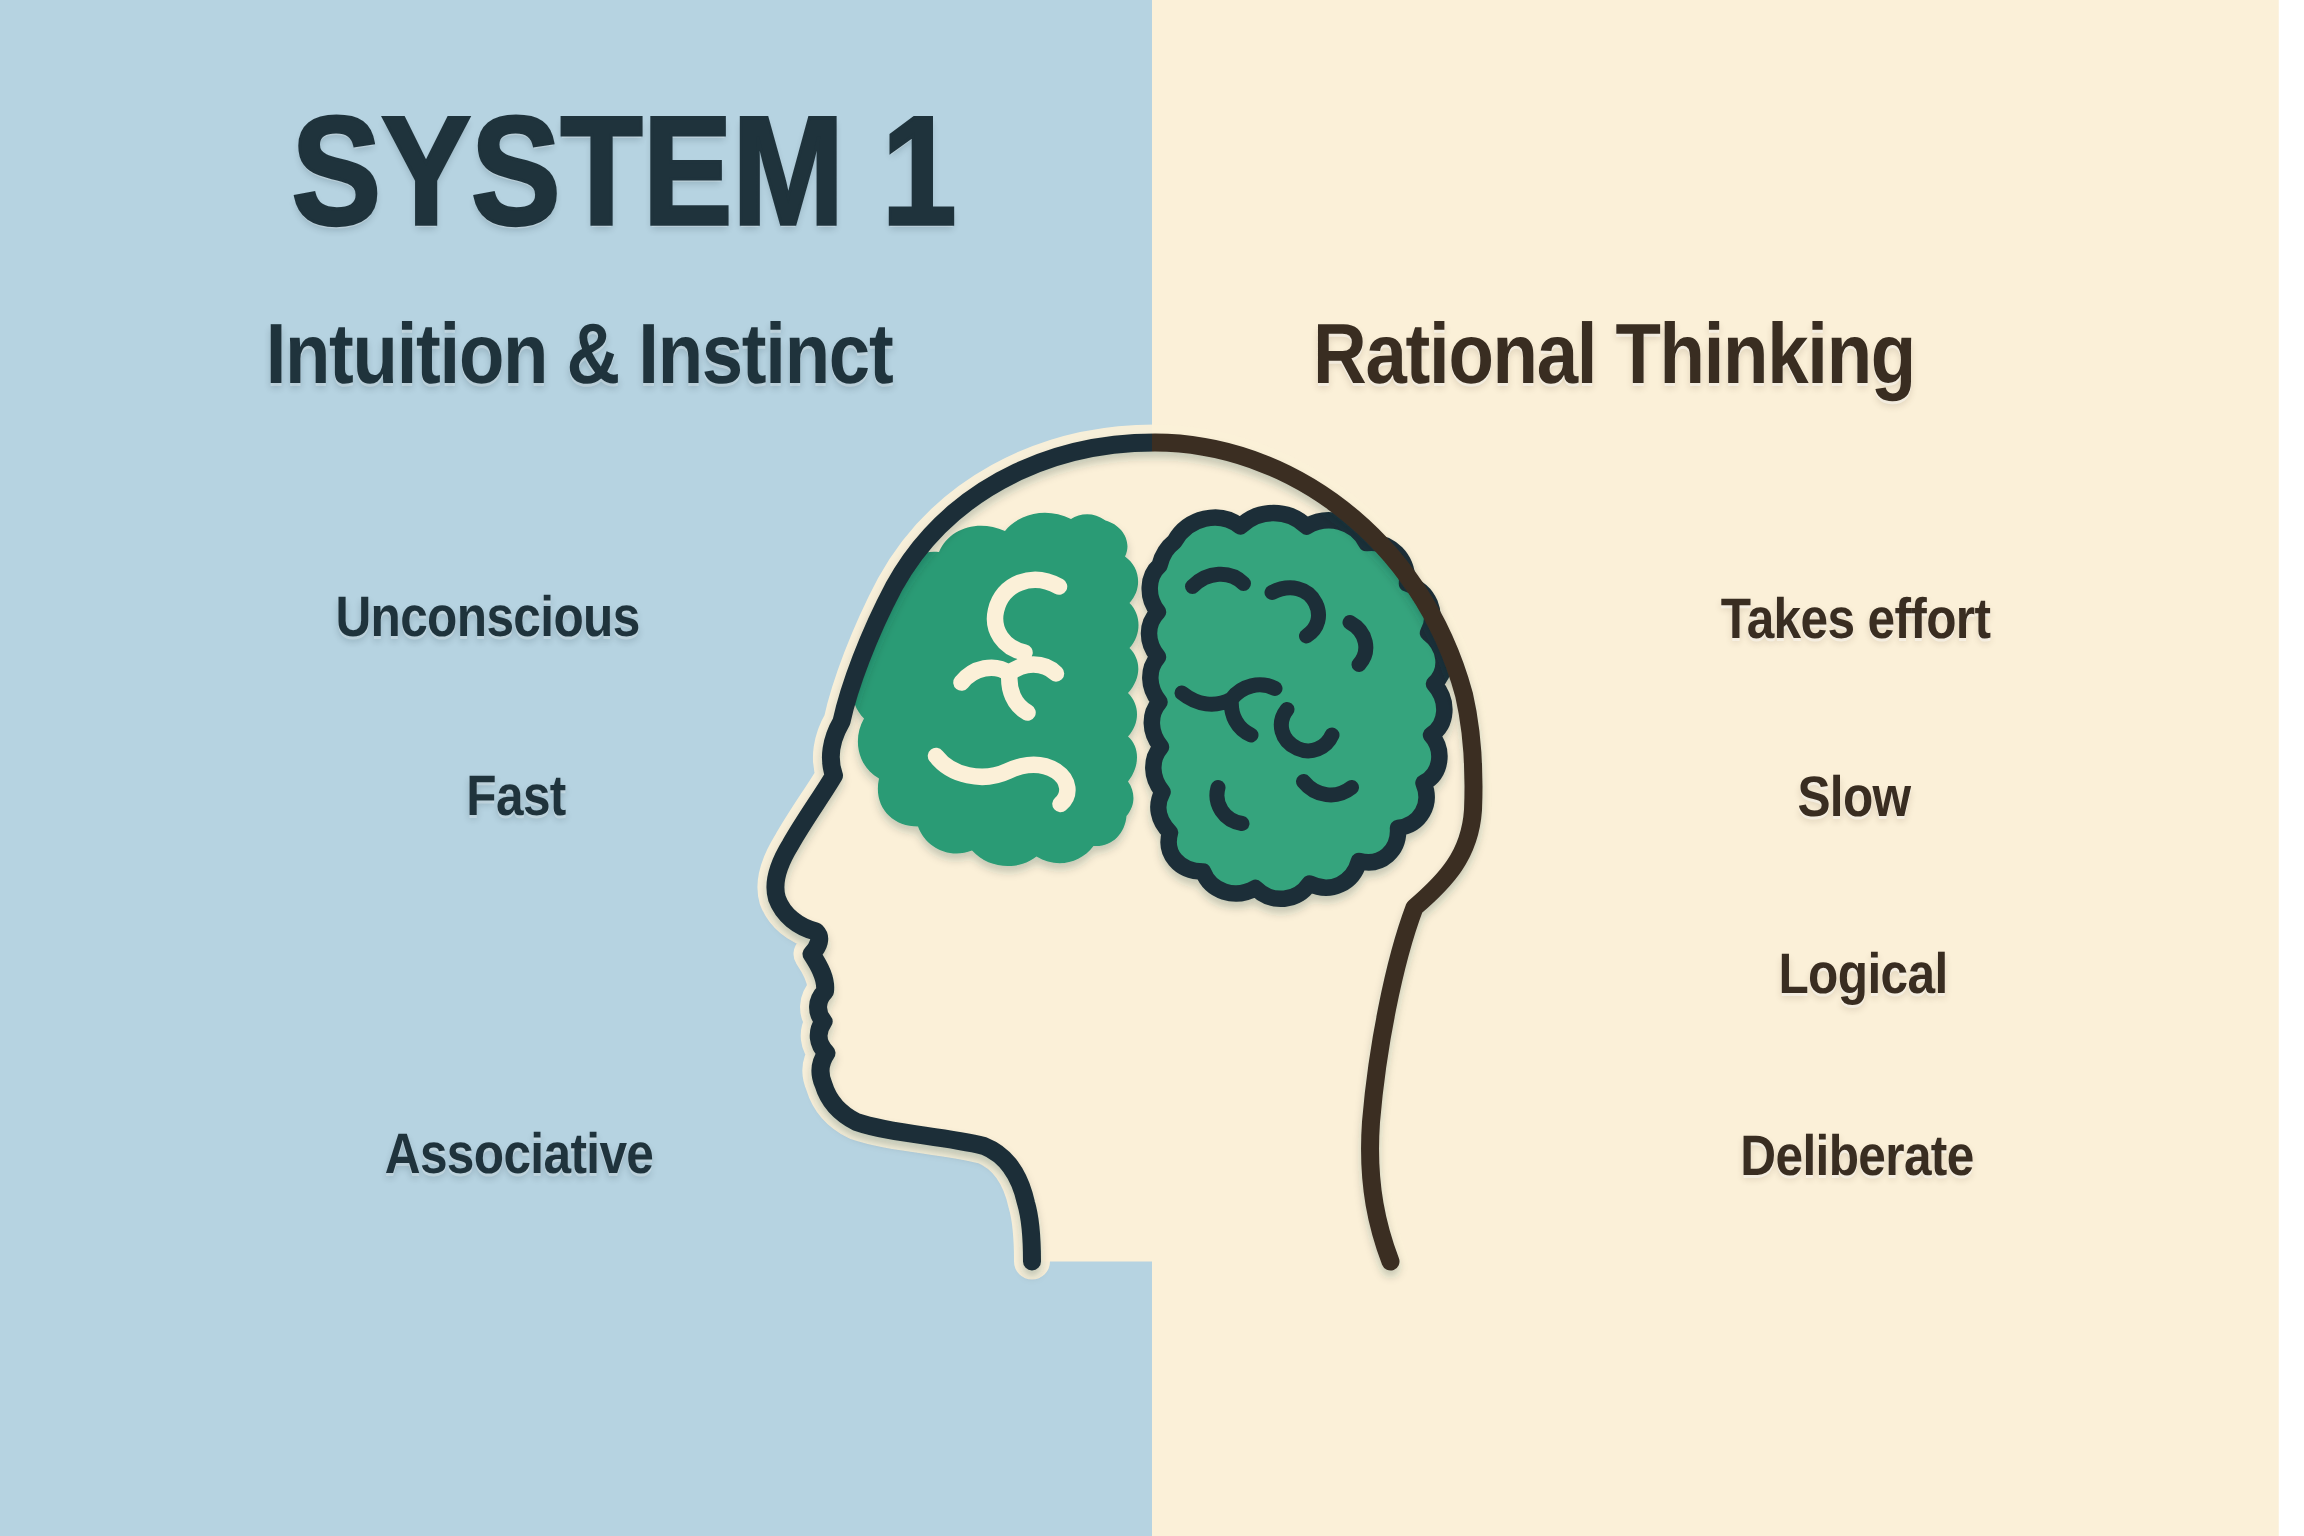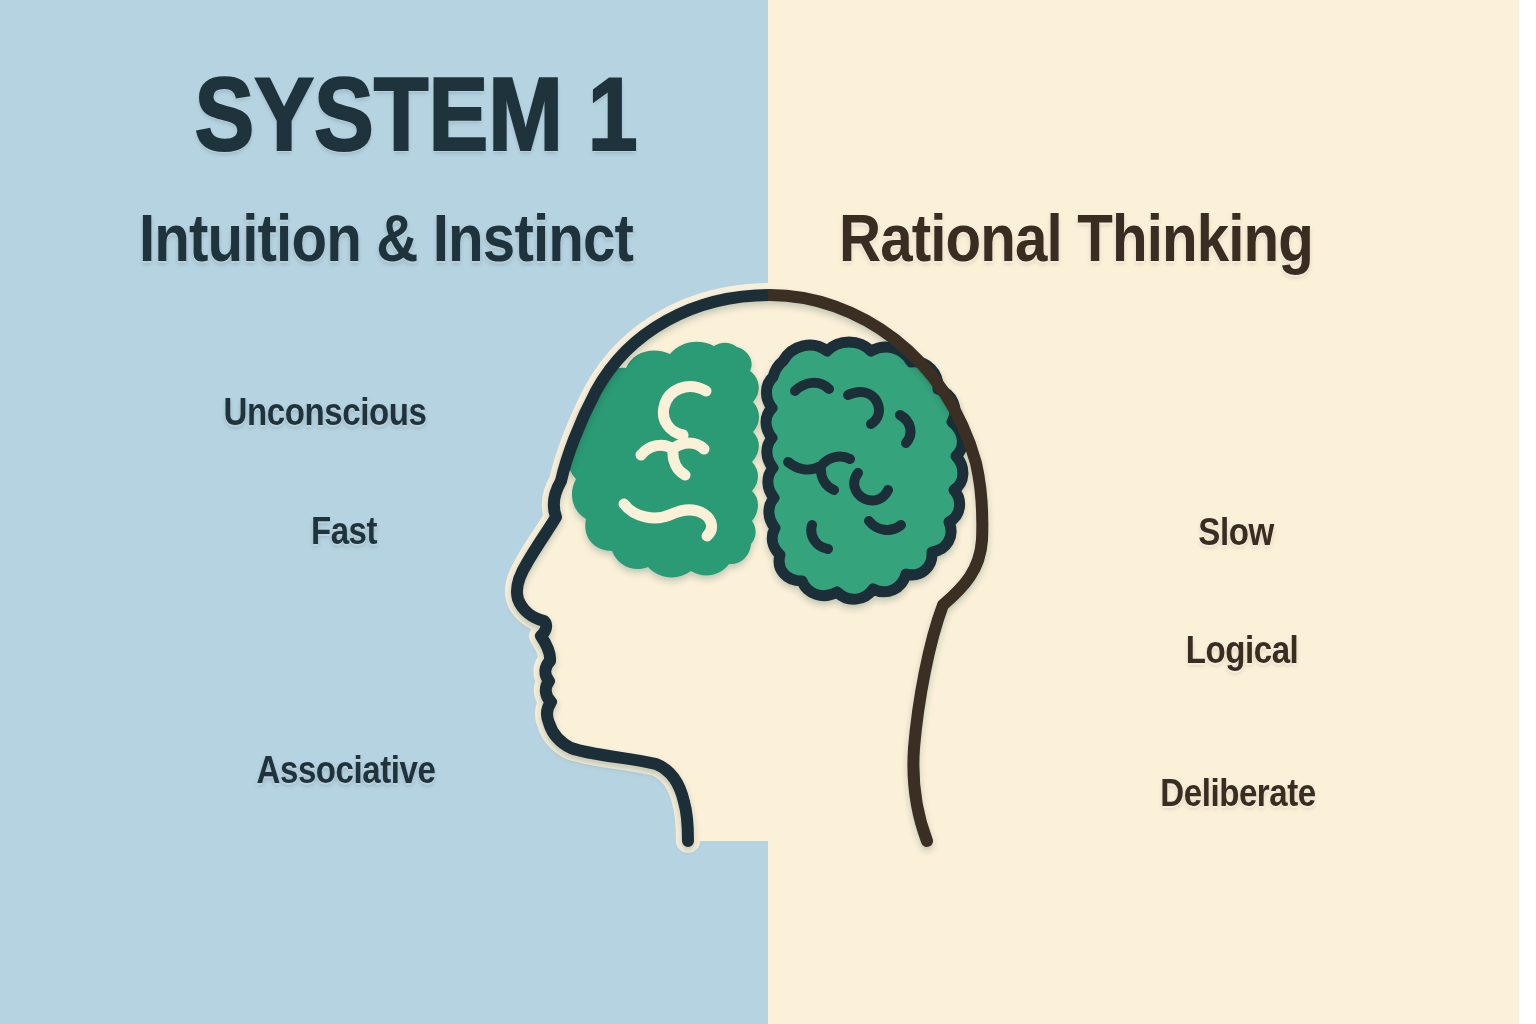--- a/index.html
+++ b/index.html
@@ -6,21 +6,21 @@
   body{width:1536px;height:1024px;overflow:hidden;font-family:"Liberation Sans","DejaVu Sans",sans-serif;}
   .stage{position:relative;width:1519px;height:1024px;overflow:hidden;background:var(--right-bg);}
   .bg-left{position:absolute;left:0;top:0;width:768px;height:1024px;background:var(--left-bg);}
   .bg-right{position:absolute;left:768px;top:0;width:768px;height:1024px;background:var(--right-bg);}
   .head-svg{position:absolute;left:0;top:0;width:1536px;height:1024px;}
   .txt{position:absolute;transform:translate(-50%,-50%);white-space:nowrap;line-height:1;}
   .sx{display:inline-block;transform:scaleX(0.87);}
   .lt{color:var(--left-text);text-shadow:0 2px 0 rgba(255,255,255,0.28),0 3px 5px rgba(10,35,45,0.18);}
   .rt{color:var(--right-text);text-shadow:0 2px 0 rgba(255,255,255,0.45),0 3px 5px rgba(70,50,25,0.15);}
   .title{font-size:103px;font-weight:bold;-webkit-text-stroke:2.2px currentColor;letter-spacing:0;}
-  .subtitle{font-size:67px;font-weight:bold;letter-spacing:-1px;}
+  .subtitle{font-size:57px;font-weight:bold;letter-spacing:-1px;}
   .item{font-size:38px;font-weight:bold;letter-spacing:-0.5px;}
 </style>
 </head>
 <body>
 
 <div class="stage">
 
   <div class="bg-left"></div>
   <div class="bg-right"></div>
 
@@ -144,23 +144,26 @@
   <div class="txt lt item" style="left:344px;top:531px">
     <span class="sx">Fast</span>
   </div>
   <div class="txt lt item" style="left:346px;top:770px">
     <span class="sx">Associative</span>
   </div>
 
   <div class="txt rt subtitle" style="left:1076px;top:237px">
     <span class="sx">Rational Thinking</span>
   </div>
+  <div class="txt rt item" style="left:1237px;top:413px">
+    <span class="sx">Takes effort</span>
+  </div>
   <div class="txt rt item" style="left:1242px;top:650px">
     <span class="sx">Logical</span>
   </div>
   <div class="txt rt item" style="left:1236px;top:532px">
     <span class="sx">Slow</span>
   </div>
-  <div class="txt rt item" style="left:1238px;top:793px">
+  <div class="txt rt item" style="left:1238px;top:771px">
     <span class="sx">Deliberate</span>
   </div>
 
 </div>
 
 </body></html>

